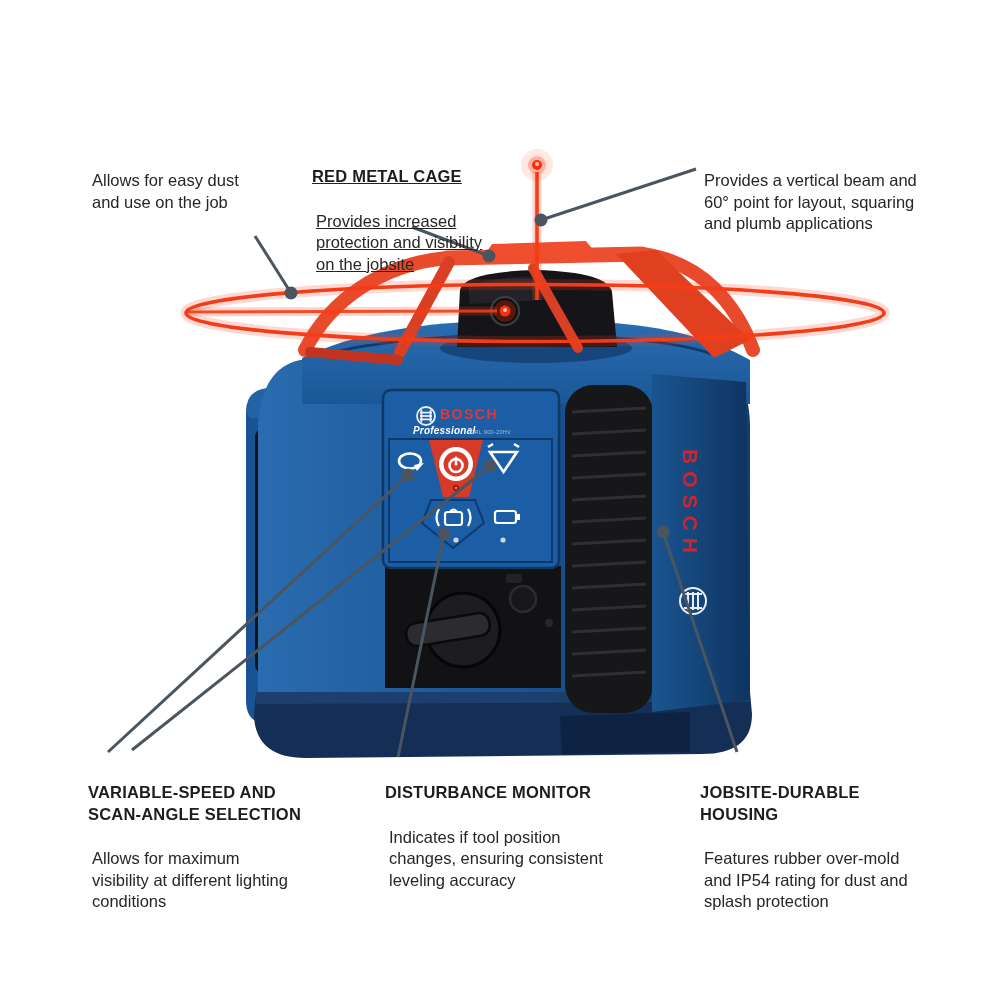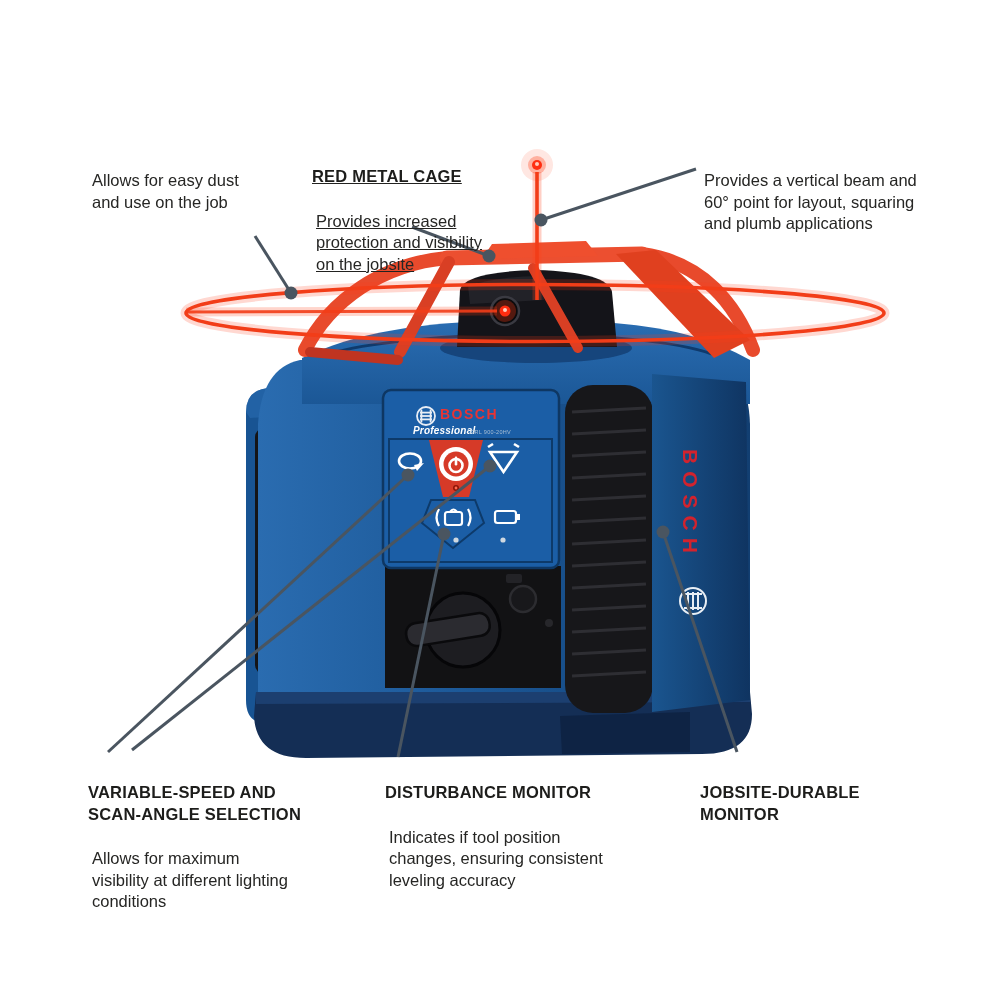--- a/index.html
+++ b/index.html
@@ -248,21 +248,24 @@
 conditions</p>
   </div>
   <div class="callout" style="left:385px;top:764px;">
     <h3>DISTURBANCE MONITOR</h3>
     <p>Indicates if tool position
 changes, ensuring consistent
 leveling accuracy</p>
   </div>
   <div class="callout" style="left:700px;top:764px;">
     <h3>JOBSITE-DURABLE
-MONITOR</h3>
+HOUSING</h3>
+    <p>Features rubber over-mold
+and IP54 rating for dust and
+splash protection</p>
   </div>
 
   <div class="brand-row">
     <span class="brand-bosch">BOSCH</span>
     <span class="brand-prof">Professional</span>
     <span class="brand-model">GRL 900-20HV</span>
   </div>
   <div class="side-bosch">BOSCH</div>
 
 </div>

